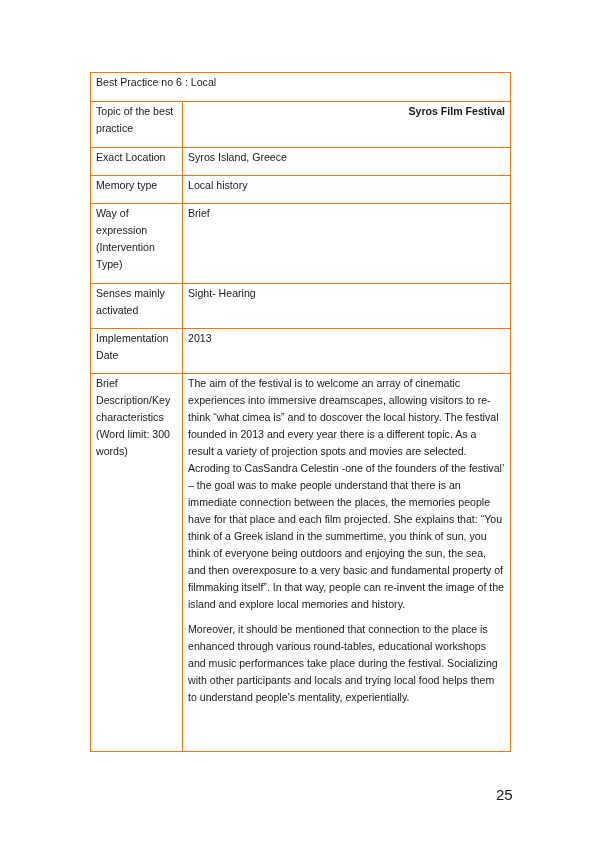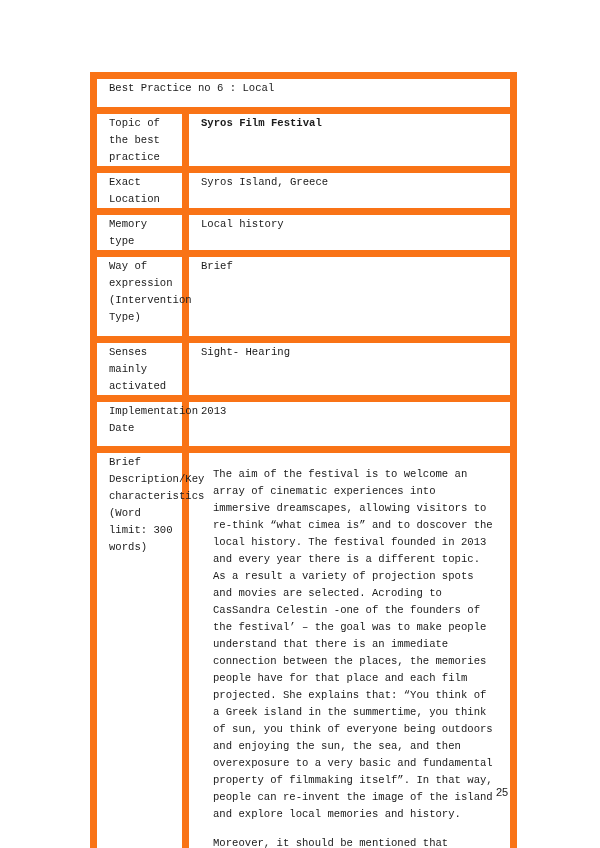--- a/index.html
+++ b/index.html
@@ -25,43 +25,42 @@
       position: absolute;
       left: 90px;
       top: 72px;
       width: 420px;
       border-collapse: collapse;
       font-size: 10.6px;
       line-height: 17px;
       table-layout: fixed;
     }
     table.bp td {
-      border: 7px solid #f97316;
+      border: 1px solid #f97316;
       vertical-align: top;
-      padding: 1px 5px 0 12px;
-      font-family: Liberation Mono, monospace;
+      padding: 1px 5px 0 5px;
     }
     col.c1 { width: 92px; }
     col.c2 { width: 328px; }
     .title-row td { height: 27px; }
     .row-topic td { height: 44px; }
     .row-loc td { height: 26px; }
     .row-mem td { height: 26px; }
     .row-way td { height: 78px; }
     .row-senses td { height: 43px; margin-top: 43px; }
     .row-impl td { height: 43px; margin-top: 10px; }
     .row-brief td { height: 376px; }
-    .bold { font-weight: bold; }
-    .para { margin: 12px; }
+    .bold { font-weight: bold; text-align: right; }
+    .para { margin: 0; }
     .para + .para { margin-top: 8px; }
     .page-number {
       position: absolute;
       left: 496px;
       top: 786px;
-      font-size: 11px;
+      font-size: 15px;
     }
   </style>
 </head>
 <body>
 
 <div class="page">
   <table class="bp">
     <colgroup>
         <col class="c1">
         <col class="c2">

